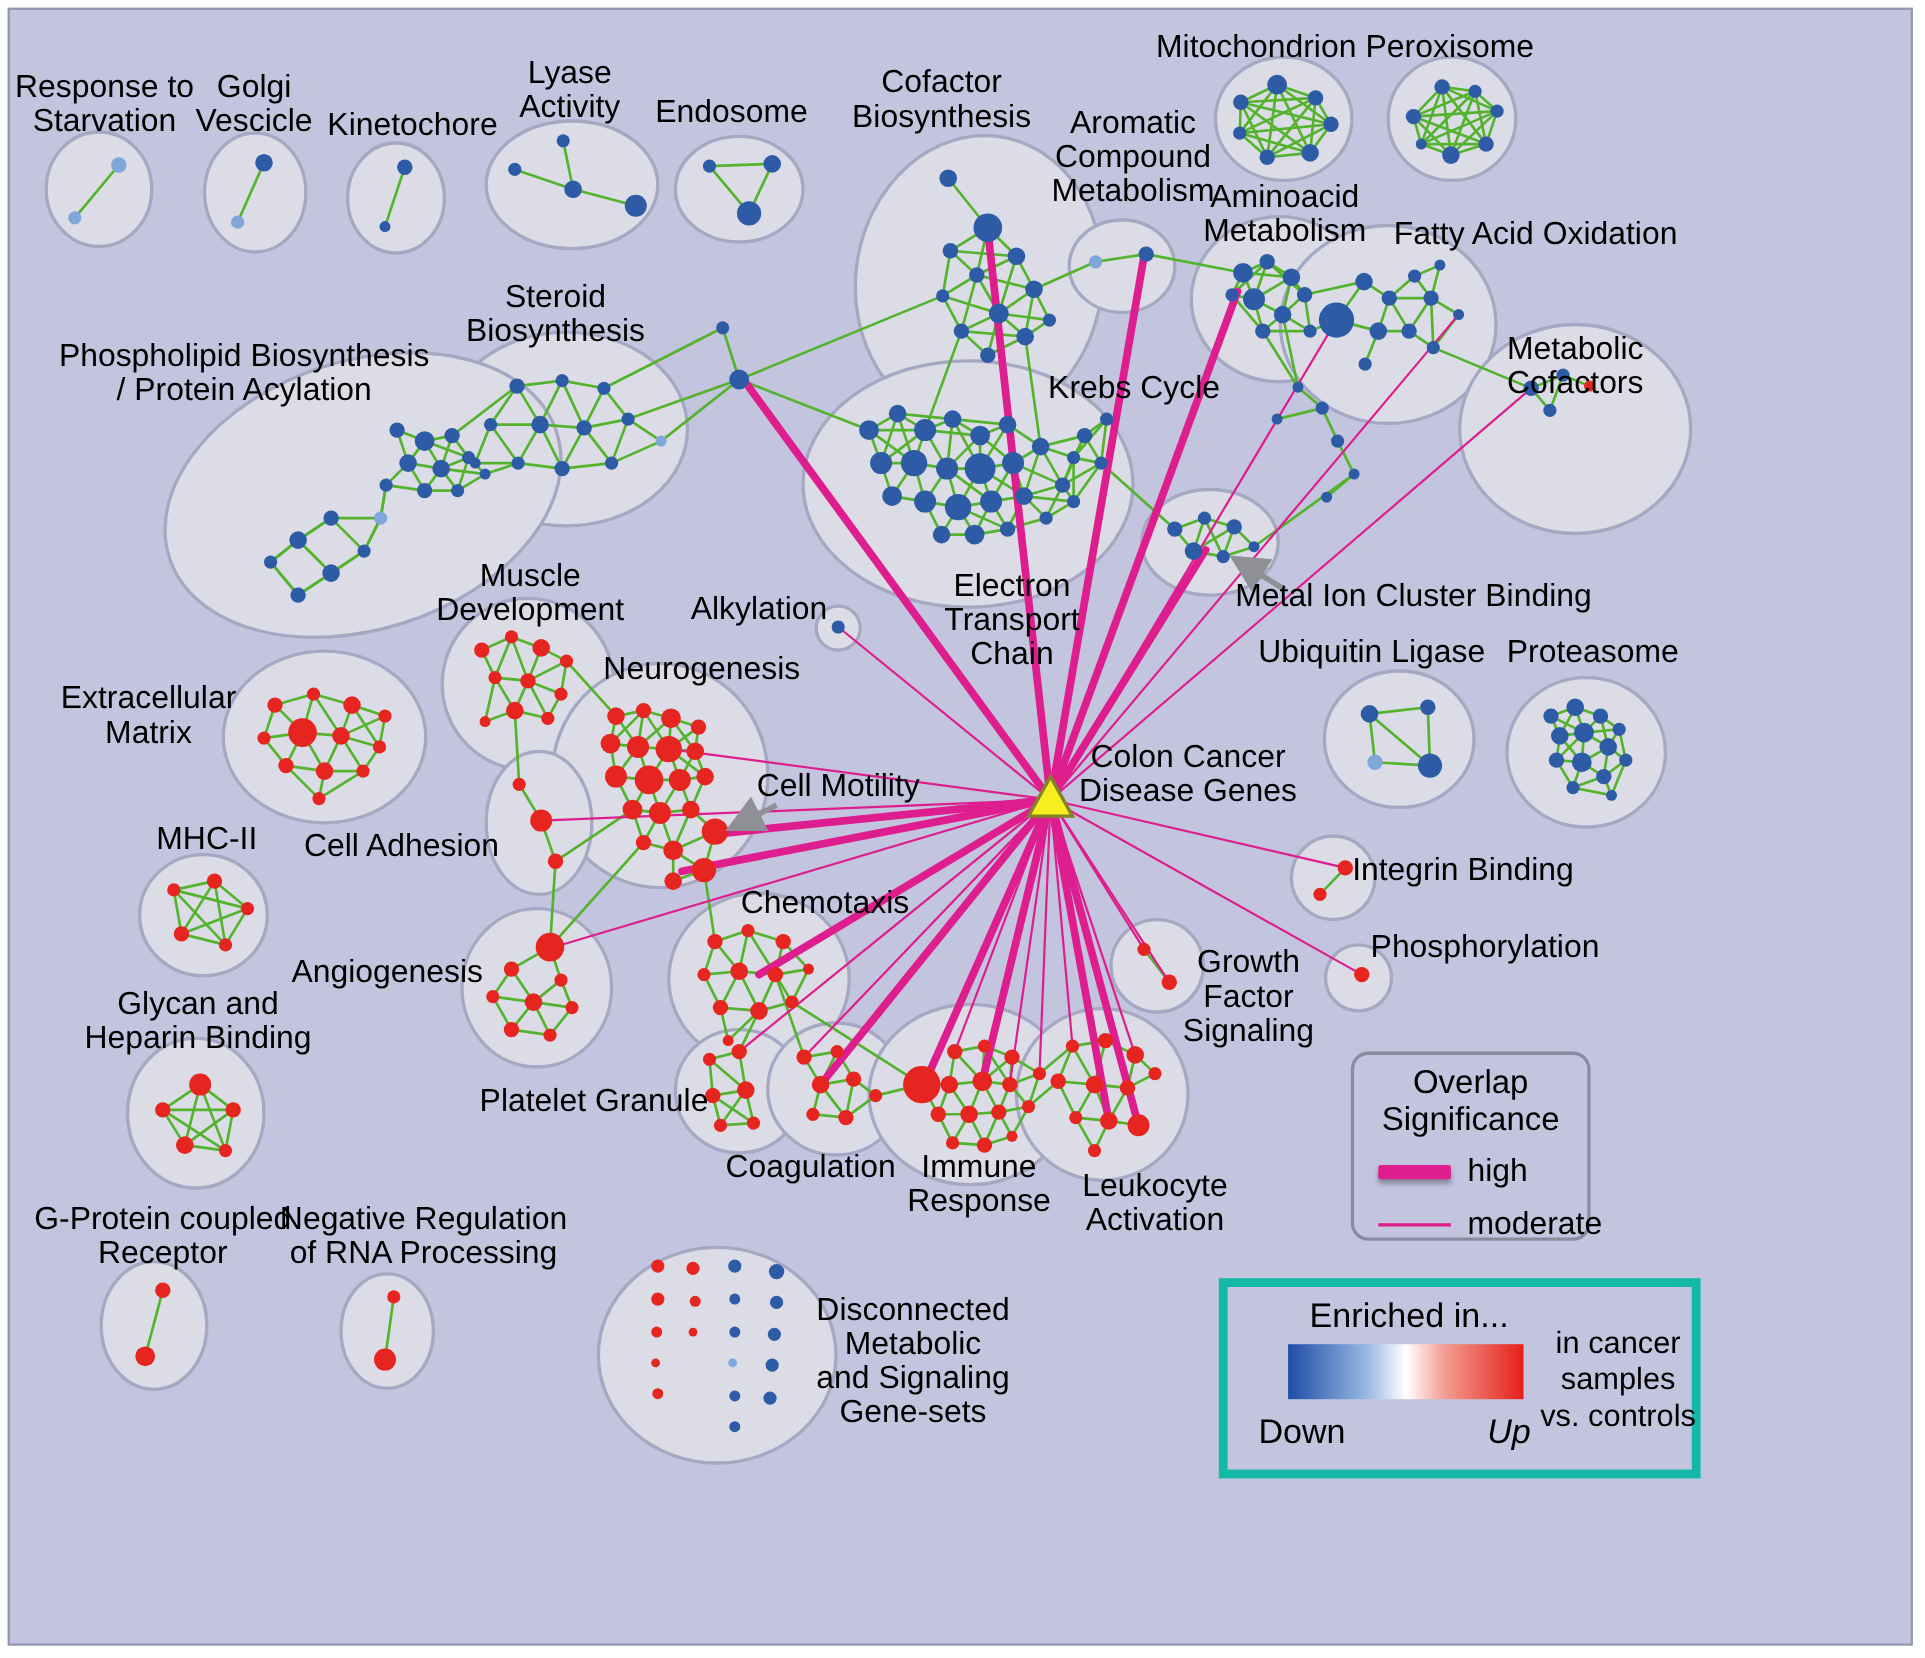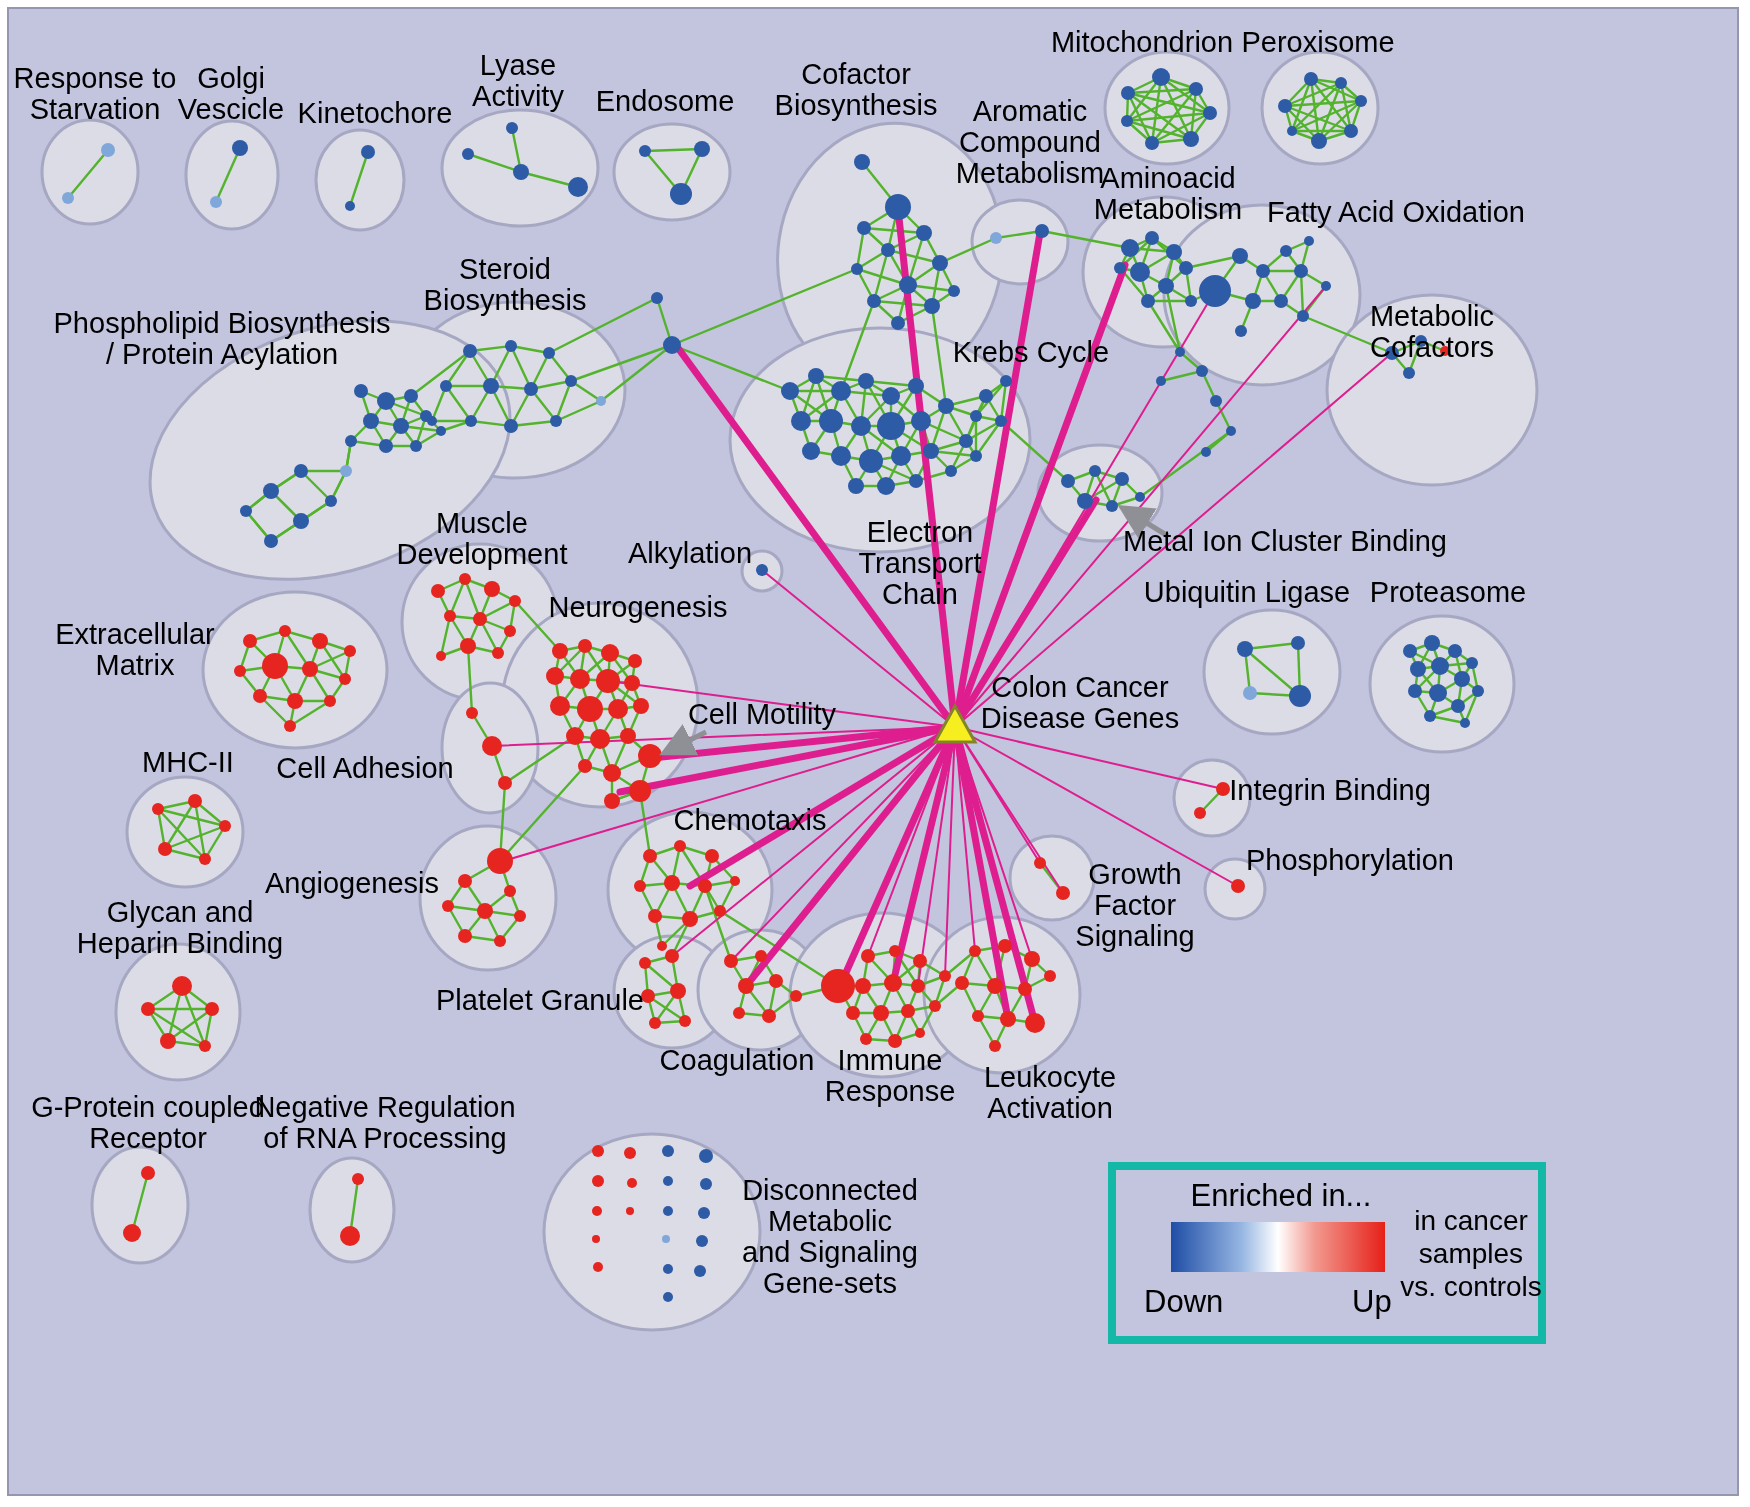--- a/index.html
+++ b/index.html
@@ -10,29 +10,43 @@
   .legend-overlap{position:absolute;left:1228px;top:956px;width:218px;height:172px;border:3px solid #8a8b9f;border-radius:16px;box-sizing:border-box;text-align:center;color:#000;}
   .lo-title{font-size:30px;line-height:33px;margin-top:9px;}
   .lo-row{display:flex;align-items:center;margin:15px 0 0 22px;gap:15px;}
   .swatch-high{width:66px;height:13px;border-radius:2px;box-shadow:0 4px 5px rgba(70,70,80,.5);flex:0 0 auto;}
   .swatch-moderate{width:66px;height:3px;flex:0 0 auto;}
   .lo-label{font-size:29px;}
   .legend-enriched{position:absolute;left:1108px;top:1162px;width:438px;height:182px;border:8px solid #14b8a6;box-sizing:border-box;color:#000;}
   .le-title{position:absolute;left:30px;top:8px;width:270px;text-align:center;font-size:31px;}
   .le-bar{position:absolute;left:55px;top:52px;width:214px;height:50px;}
   .le-down{position:absolute;left:28px;top:114px;font-size:31px;text-align:right;}
-  .le-up{position:absolute;left:236px;top:114px;font-size:31px;}
+  .le-up{position:absolute;left:236px;top:114px;font-size:31px;font-style:italic;}
   .le-note{position:absolute;left:280px;top:34px;width:150px;text-align:center;font-size:28px;line-height:33px;}
 </style>
 </head>
 <body>
 
 <div id="stage">
   <div id="frame" style="background: rgb(195, 196, 222);"></div>
 
+  <div class="legend-overlap">
+    <div class="lo-title">
+      <div>Overlap</div>
+      <div>Significance</div>
+    </div>
+    <div class="lo-row">
+      <span class="swatch-high" style="background: rgb(222, 30, 142);"></span>
+      <span class="lo-label">high</span>
+    </div>
+    <div class="lo-row">
+      <span class="swatch-moderate" style="background: rgb(222, 30, 142);"></span>
+      <span class="lo-label">moderate</span>
+    </div>
+  </div>
 
   <div class="legend-enriched">
     <div class="le-title">Enriched in...</div>
     <div class="le-bar" id="gradient-bar" style="background: linear-gradient(to right, rgb(31, 77, 166) 0%, rgb(150, 182, 226) 33%, rgb(255, 255, 255) 50%, rgb(242, 154, 144) 67%, rgb(230, 32, 24) 100%);"></div>
     <div class="le-down">Down</div>
     <div class="le-up">Up</div>
     <div class="le-note">
       <div>in cancer</div>
       <div>samples</div>
       <div>vs. controls</div>

